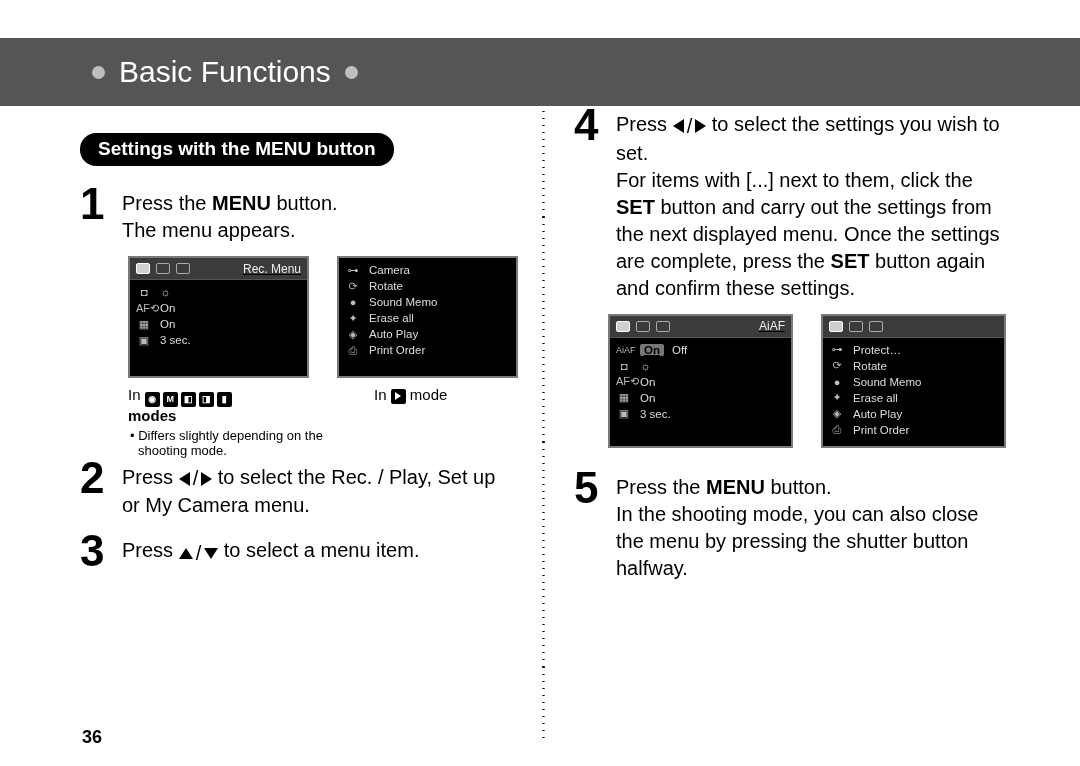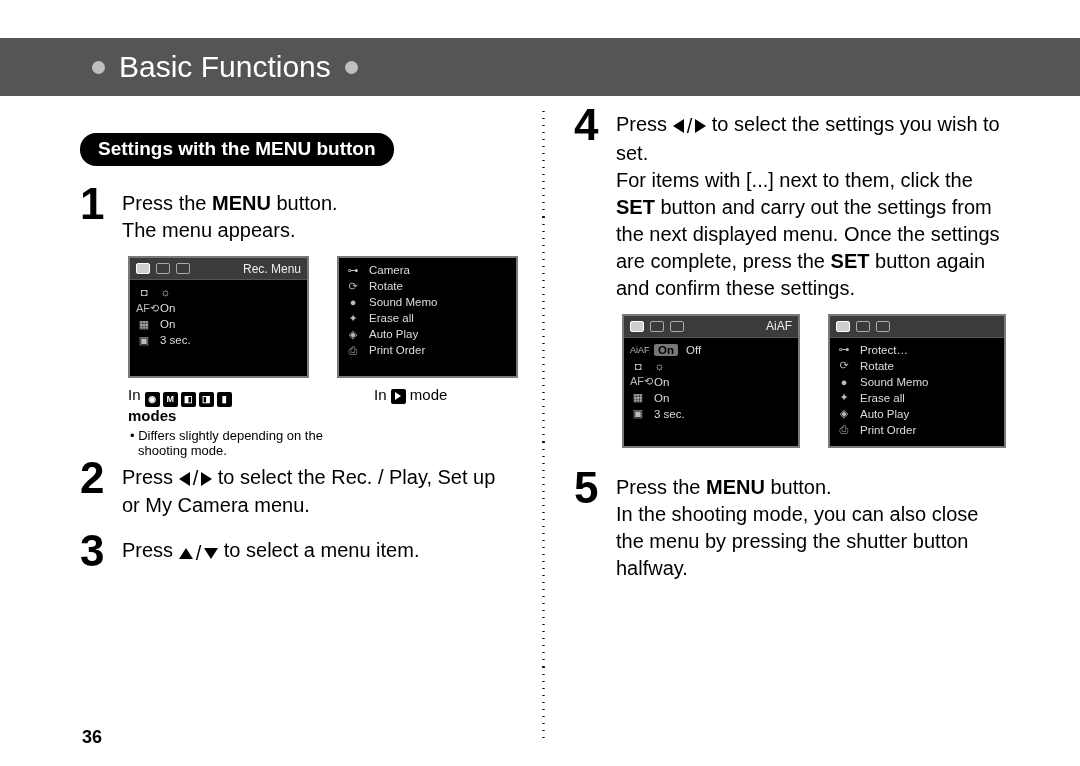--- a/index.html
+++ b/index.html
@@ -8,21 +8,21 @@
     height: 766px;
     background: #ffffff;
     font-family: Arial, Helvetica, sans-serif;
     color: #000;
     position: relative;
     overflow: hidden;
   }
   .top-band {
     position: absolute;
     top: 38px; left: 0; right: 0;
-    height: 58px;
+    height: 68px;
     background: #555555;
     display: flex;
     align-items: center;
     padding-left: 92px;
   }
   .chapter-title {
     color: #fff;
     font-size: 30px;
     font-weight: 400;
     display: flex;
@@ -82,20 +82,21 @@
   .step-body {
     font-size: 20px;
     line-height: 1.35;
     padding-top: 6px;
   }
   .step-body strong { font-weight: 700; }
   .figs {
     display: flex;
     gap: 28px;
     margin: 10px 0 8px 48px;
+    text-decoration: underline;
   }
   .lcd {
     width: 186px;
     background: #000;
     color: #d8d8d8;
     font-family: "Helvetica Neue", Arial, sans-serif;
     font-size: 12px;
     border: 2px solid #7a7a7a;
     position: relative;
   }
@@ -393,21 +394,21 @@
       <div class="step-body">
         <span>Press </span><span class="arrows inline-icons">
             <span class="tri-l"></span>
             <span class="slash">/</span>
             <span class="tri-r"></span>
           </span><span> to select the settings you wish to set.</span><br>
         <span>For items with [...] next to them, click the </span><strong>SET</strong><span> button and carry out the settings from the next displayed menu.  Once the settings are complete, press the </span><strong>SET</strong><span> button again and confirm these settings.</span>
       </div>
     </div>
 
-    <div class="figs" style="margin-left:48px">
+    <div class="figs" style="margin-left:34px">
       <div class="lcd">
         <div class="lcd-tabs">
           <span class="icons">
             <span class="tab-icon active"></span>
             <span class="tab-icon"></span>
             <span class="tab-icon"></span>
           </span>
           <span class="lcd-title">AiAF</span>
         </div>
         <div class="lcd-body">

